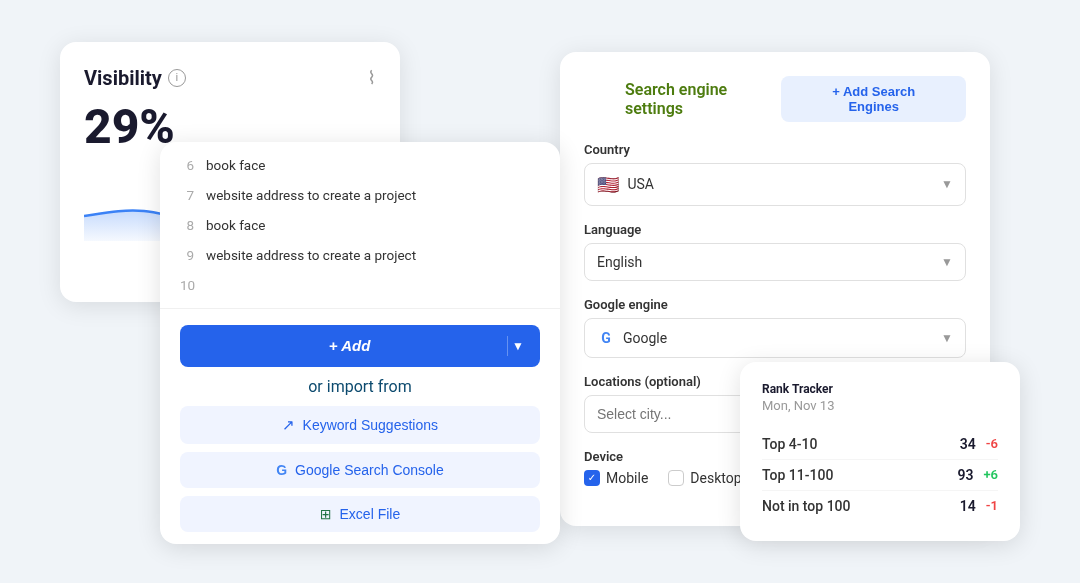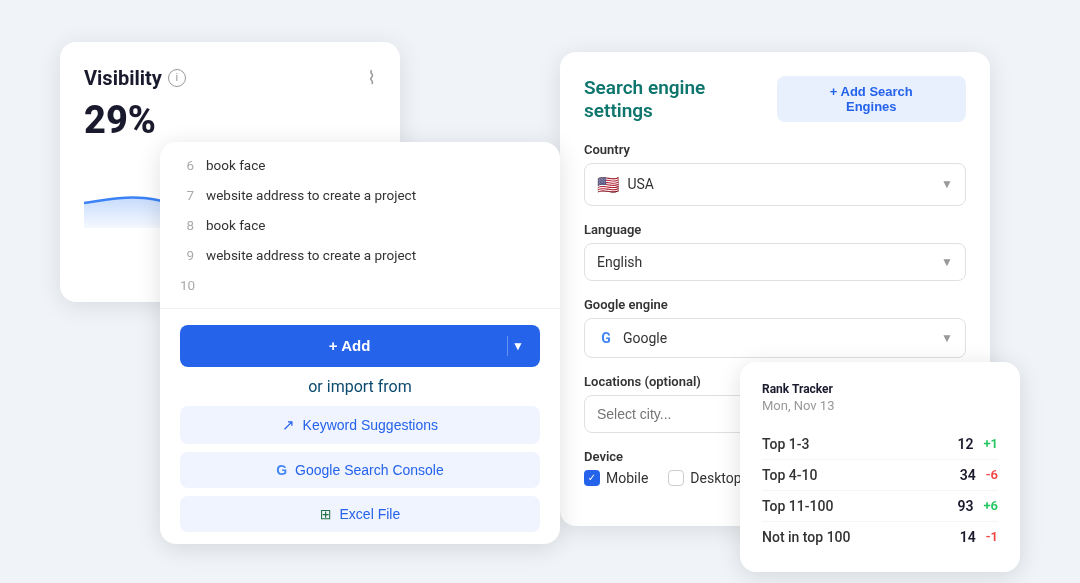--- a/index.html
+++ b/index.html
@@ -60,21 +60,21 @@
       justify-content: center;
       font-size: 11px;
       color: #999;
       cursor: pointer;
     }
     .trend-icon {
       color: #999;
       font-size: 18px;
     }
     .visibility-percent {
-      font-size: 38px;
+      font-size: 48px;
       font-weight: 800;
       color: #1a1a2e;
       margin-bottom: 16px;
     }
     .chart-area {
       width: 100%;
       height: 70px;
     }
 
     
@@ -127,20 +127,21 @@
       border: none;
       border-radius: 8px;
       padding: 11px 0;
       font-size: 15px;
       font-weight: 600;
       cursor: pointer;
       display: flex;
       align-items: center;
       justify-content: space-between;
       padding: 11px 16px;
+      font-style: italic;
     }
     .btn-add-main {
       flex: 1;
       text-align: center;
     }
     .btn-add-divider {
       width: 1px;
       background: rgba(255,255,255,0.3);
       height: 20px;
       margin: 0 4px;
@@ -179,23 +180,24 @@
       padding: 24px;
       z-index: 2;
     }
     .settings-header {
       display: flex;
       align-items: center;
       justify-content: space-between;
       margin-bottom: 20px;
     }
     .settings-title {
-      font-size: 19px;
+      font-size: 16px;
       font-weight: 600;
-      color: #0f766e;
+      color: #4d7c0f;
+      margin-left: 41px;
     }
     .btn-add-engines {
       background: #e8f0fe;
       color: #2563eb;
       border: none;
       border-radius: 8px;
       padding: 8px 27px;
       font-size: 13px;
       font-weight: 600;
       cursor: pointer;
@@ -462,27 +464,20 @@
         </div>
       </div>
     </div>
   </div>
 
   <div class="rank-card">
     <div class="rank-title">Rank Tracker</div>
     <div class="rank-date">Mon, Nov 13</div>
 
     <div class="rank-row">
-      <span class="rank-label">Top 1-3</span>
-      <div class="rank-right">
-        <span class="rank-num">12</span>
-        <span class="rank-pos green">+1</span>
-      </div>
-    </div>
-    <div class="rank-row">
       <span class="rank-label">Top 4-10</span>
       <div class="rank-right">
         <span class="rank-num">34</span>
         <span class="rank-pos red">-6</span>
       </div>
     </div>
     <div class="rank-row">
       <span class="rank-label">Top 11-100</span>
       <div class="rank-right">
         <span class="rank-num">93</span>

